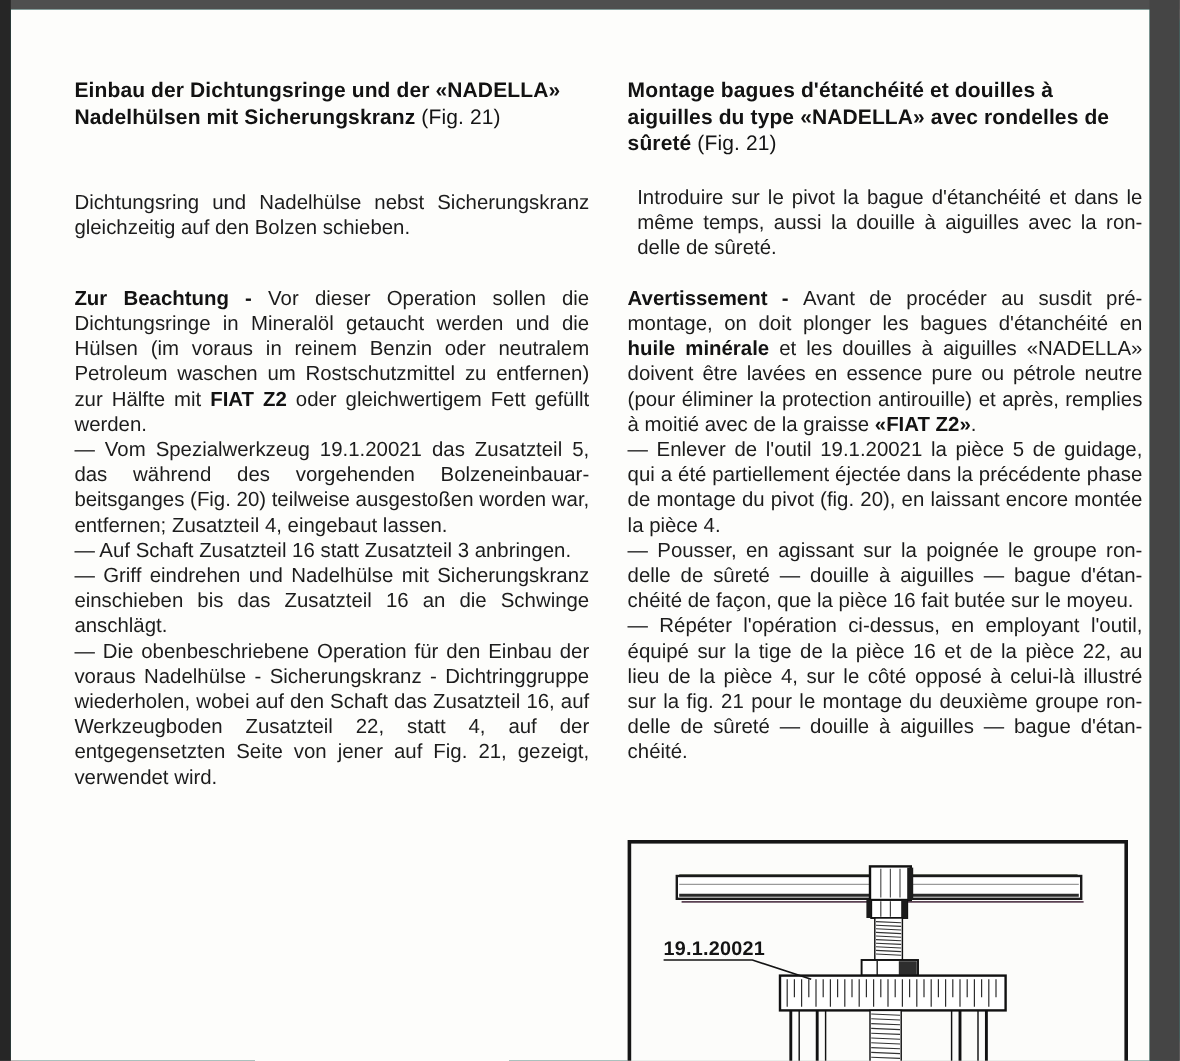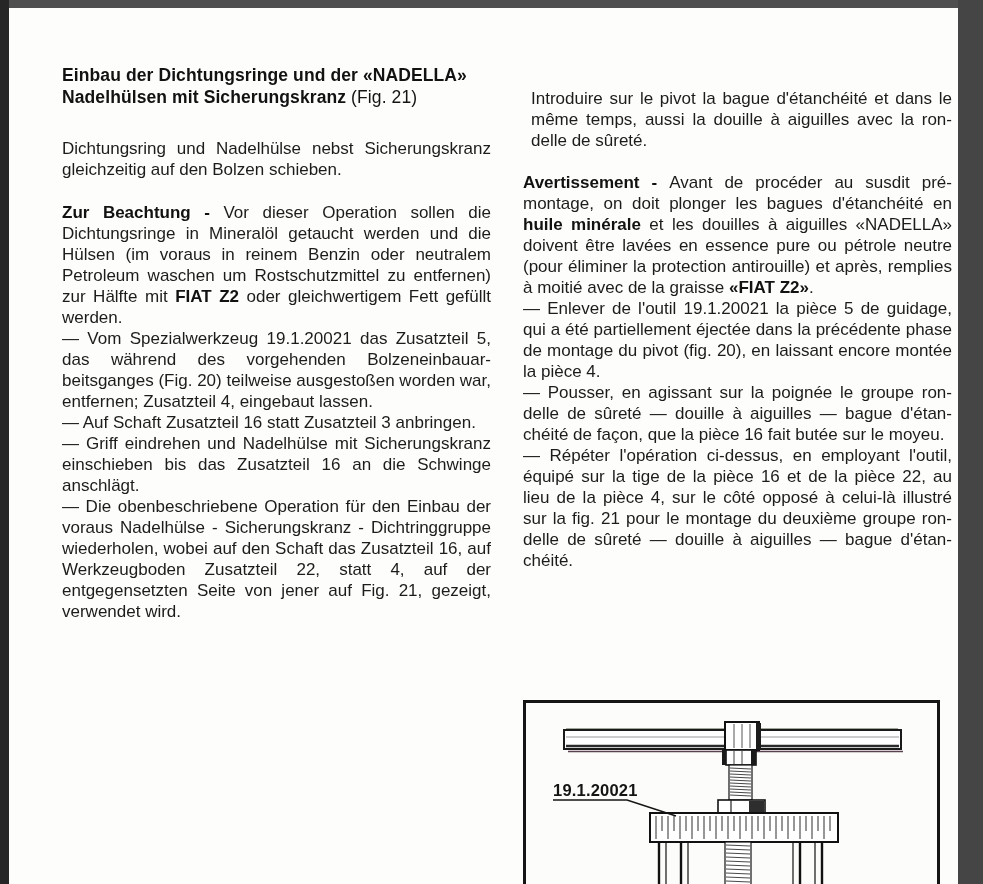--- a/index.html
+++ b/index.html
@@ -29,23 +29,23 @@
     color:#1c1c1c; font-size:17px; line-height:21px;
     text-align:justify; hyphens:manual; -webkit-hyphens:manual;
   }
   .col-de { left:62px; }
   .col-fr { left:523px; }
   .heading {
     margin:0; font-size:17.5px; line-height:22px; font-weight:bold;
     color:#141414; text-align:left; letter-spacing:0.1px;
   }
   .heading .nb { font-weight:normal; }
-  .col-de .intro { margin:30px 0 0 0; }
+  .col-de .intro { margin:50px 0 0 0; }
   .col-fr .intro { margin:24px 0 0 8px; }
-  .col-de .block { margin-top:22px; }
+  .col-de .block { margin-top:38px; }
   .col-fr .block { margin-top:21px; }
   .para { margin:0; }
   b { color:#121212; }
   
   .fig {
     position:absolute; left:523px; top:700px; width:417px; height:200px;
     margin:0; box-sizing:border-box;
     border:3px solid #151515; background:#fcfcfa;
   }
   .fig svg { display:block; }
@@ -72,20 +72,21 @@
     <div class="block">
       <p class="para"><b>Zur Beachtung - </b><span>Vor dieser Operation sollen die Dichtungsringe in Mineralöl getaucht werden und die Hülsen (im voraus in reinem Benzin oder neutralem Petroleum waschen um Rostschutzmittel zu entfer­nen) zur Hälfte mit </span><b>FIAT Z2</b><span> oder gleichwertigem Fett gefüllt werden.</span></p>
       <p class="para">— Vom Spezialwerkzeug 19.1.20021 das Zusatzteil 5, das während des vorgehenden Bolzeneinbauar­beitsganges (Fig. 20) teilweise ausgestoßen worden war, entfernen; Zusatzteil 4, eingebaut lassen.</p>
       <p class="para">— Auf Schaft Zusatzteil 16 statt Zusatzteil 3 anbrin­gen.</p>
       <p class="para">— Griff eindrehen und Nadelhülse mit Sicherungs­kranz einschieben bis das Zusatzteil 16 an die Schwinge anschlägt.</p>
       <p class="para">— Die obenbeschriebene Operation für den Einbau der voraus Nadelhülse - Sicherungskranz - Dichtring­gruppe wiederholen, wobei auf den Schaft das Zu­satzteil 16, auf Werkzeugboden Zusatzteil 22, statt 4, auf der entgegensetzten Seite von jener auf Fig. 21, gezeigt, verwendet wird.</p>
     </div>
   </section>
 
   <section class="col col-fr">
+    <h2 class="heading"><b>Montage bagues d'étanchéité et douilles à aiguilles du type «NADELLA» avec rondelles de sûreté</b><span class="nb"> (Fig. 21)</span></h2>
 
     <p class="intro para">Introduire sur le pivot la bague d'étanchéité et dans le même temps, aussi la douille à aiguilles avec la ron­delle de sûreté.</p>
 
     <div class="block">
       <p class="para"><b>Avertissement - </b><span>Avant de procéder au susdit pré­montage, on doit plonger les bagues d'étanchéité en </span><b>huile minérale</b><span> et les douilles à aiguilles «NADELLA» doivent être lavées en essence pure ou pétrole neutre (pour éliminer la protection antirouille) et après, rem­plies à moitié avec de la graisse </span><b>«FIAT Z2»</b><span>.</span></p>
       <p class="para">— Enlever de l'outil 19.1.20021 la pièce 5 de guidage, qui a été partiellement éjectée dans la précédente phase de montage du pivot (fig. 20), en laissant enco­re montée la pièce 4.</p>
       <p class="para">— Pousser, en agissant sur la poignée le groupe ron­delle de sûreté — douille à aiguilles — bague d'étan­chéité de façon, que la pièce 16 fait butée sur le mo­yeu.</p>
       <p class="para">— Répéter l'opération ci-dessus, en employant l'outil, équipé sur la tige de la pièce 16 et de la pièce 22, au lieu de la pièce 4, sur le côté opposé à celui-là illustré sur la fig. 21 pour le montage du deuxième groupe ron­delle de sûreté — douille à aiguilles — bague d'étan­chéité.</p>
     </div>
   </section>

